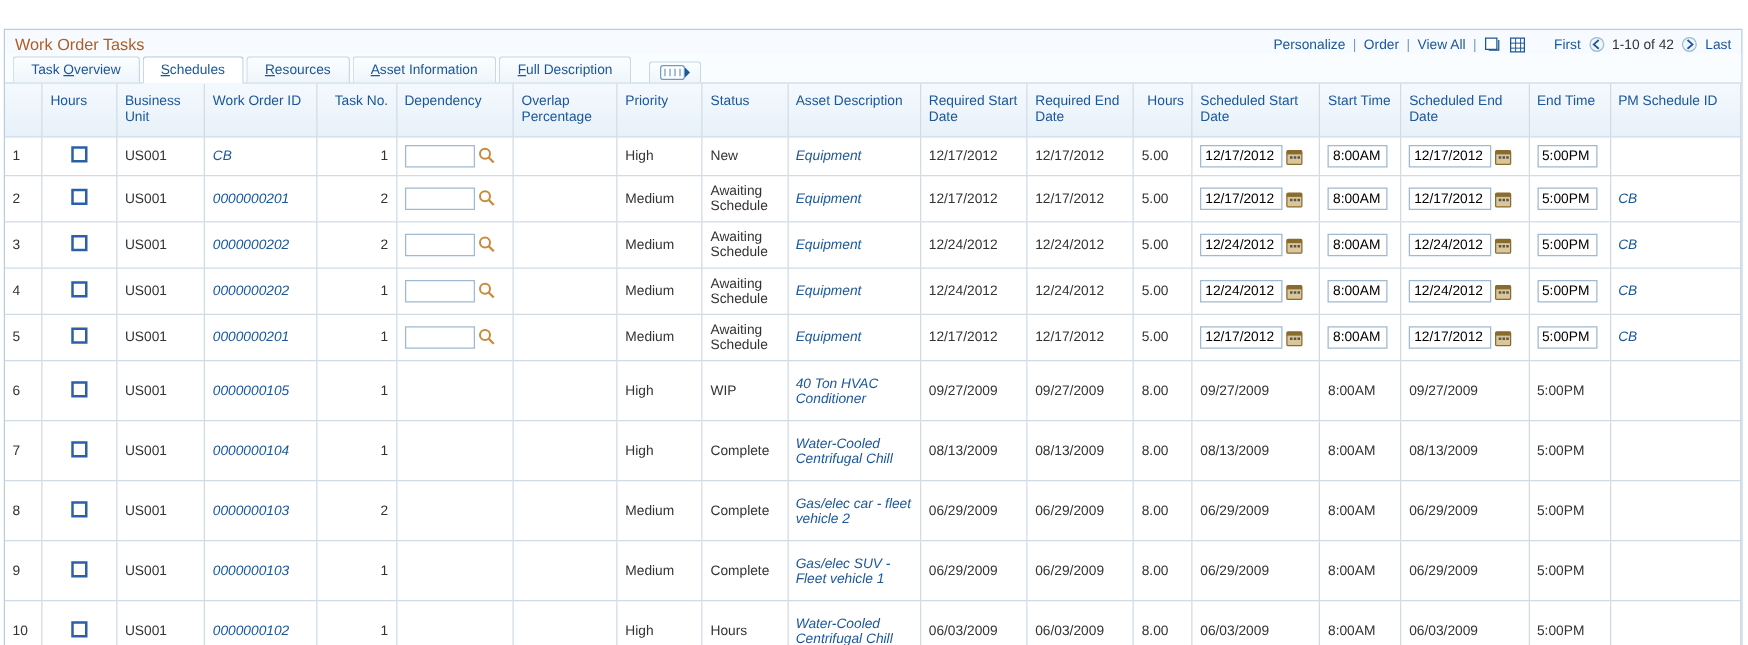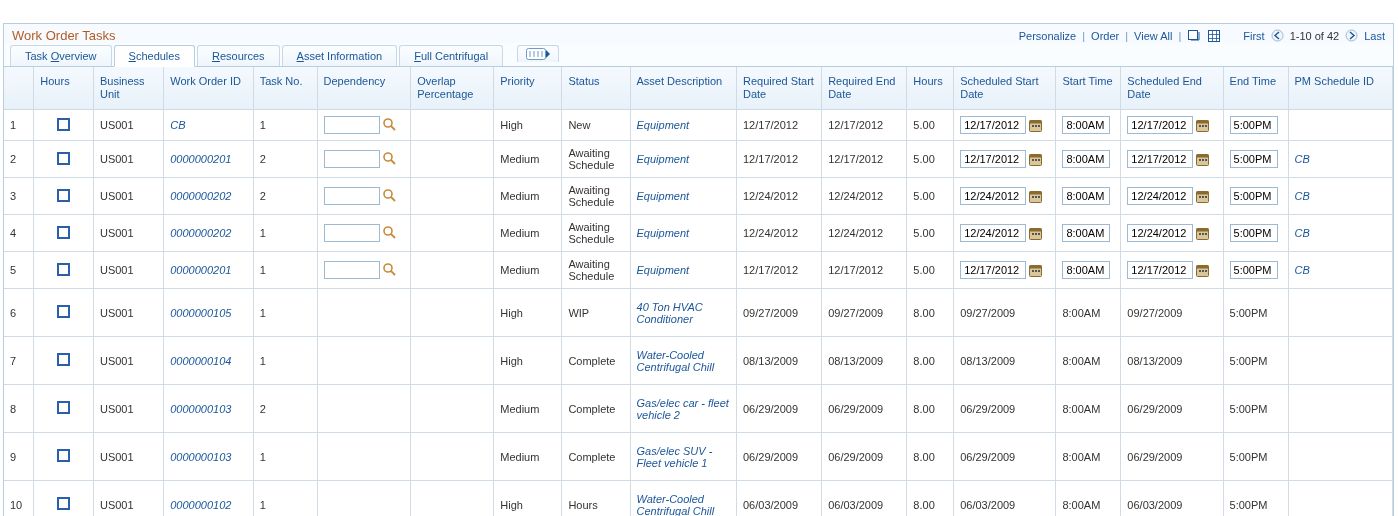--- a/index.html
+++ b/index.html
@@ -42,21 +42,21 @@
     color: #6f9bc9;
   }
   .icon-btn {
     display: inline-flex;
     align-items: center;
     justify-content: center;
     cursor: pointer;
   }
   .tabs {
     display: flex;
-    align-items: flex-start;
+    align-items: flex-end;
     gap: 2px;
     padding: 2px 6px 0 6px;
     border-bottom: 1px solid #b8cde0;
     background: #fafdff;
   }
   .tab {
     padding: 4px 14px;
     border: 1px solid #c9d8e6;
     border-bottom: none;
     background: linear-gradient(#fbfeff, #eef5fb);
@@ -97,21 +97,21 @@
     font-size: 11px;
   }
   table.grid th {
     background: linear-gradient(#f4f9fe,#e8f1f9);
     color: #1b5699;
     font-weight: normal;
     vertical-align: top;
     line-height: 1.2;
     padding: 8px 6px;
   }
-  table.grid td.num, table.grid th.num { }
+  table.grid td.num, table.grid th.num { text-align: right; }
   table.grid td.center { text-align: center; }
   .row-idx { width: 26px; text-align: right; color: #333; padding-right:8px;}
   .wo-link { color: #1b5699; cursor: pointer; font-style: italic; }
   .chk {
     width: 13px; height: 13px; border: 2px solid #2a60a8; display:inline-block;
     background: #fff;
   }
   .dep-cell {
     display:flex; align-items:center; gap:2px;
   }
@@ -176,21 +176,21 @@
       </span>
       <span class="link">Last</span>
     </div>
   </div>
 
   <div class="tabs">
     <div class="tab"><span>Task </span><span class="ul">O</span><span>verview</span></div>
     <div class="tab active"><span></span><span class="ul">S</span><span>chedules</span></div>
     <div class="tab"><span></span><span class="ul">R</span><span>esources</span></div>
     <div class="tab"><span></span><span class="ul">A</span><span>sset Information</span></div>
-    <div class="tab"><span></span><span class="ul">F</span><span>ull Centrifugal</span></div>
+    <div class="tab"><span></span><span class="ul">F</span><span>ull Description</span></div>
     <div class="tab-icon-cell">
       <svg class="icon-svg" width="24" height="12">
           <rect x="0.5" y="0.5" width="19" height="11" rx="2" fill="#fff" stroke="#6f9bc9"></rect>
           <path d="M4 3 V9 M8 3 V9 M12 3 V9 M16 3 V9" stroke="#6f9bc9"></path>
           <path d="M20 2 L24 6 L20 10 Z" fill="#1b5699"></path>
         </svg>
     </div>
   </div>
 
   <table class="grid">

